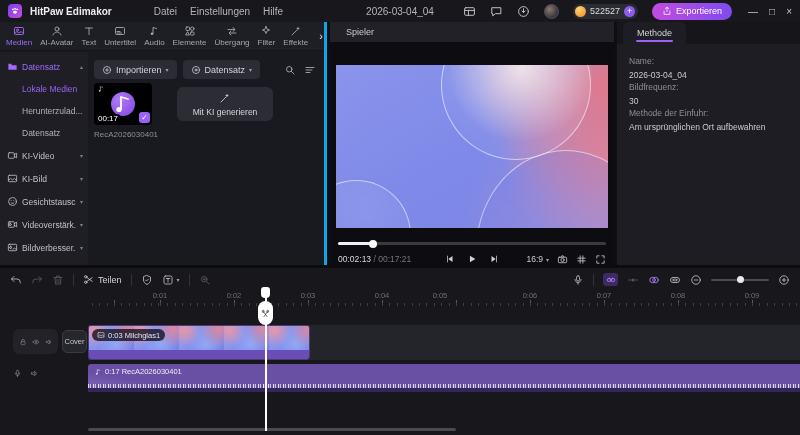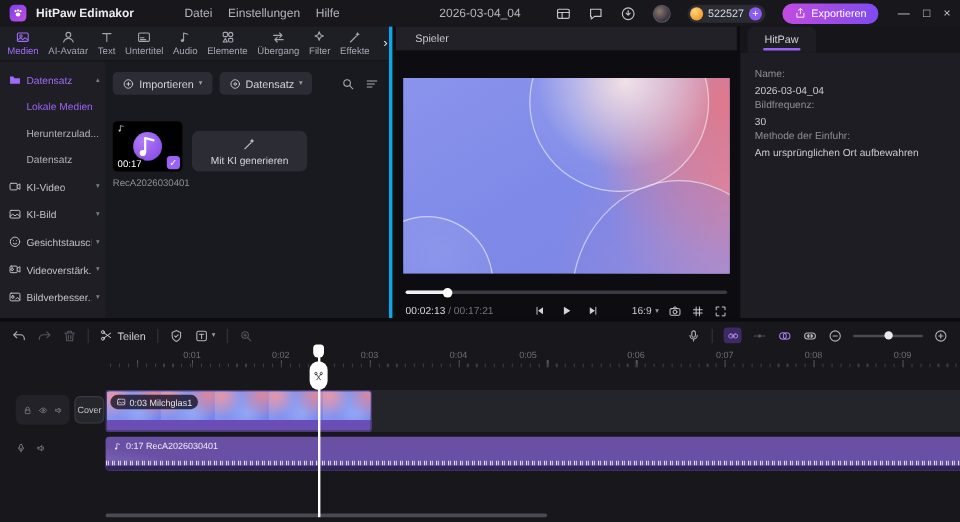--- a/index.html
+++ b/index.html
@@ -60,21 +60,21 @@
   .side-item.indent.active { color:#9a63f5; }
 
   .media-area { position:absolute; left:88px; top:30px; right:0; bottom:0; background:#191920; }
   .media-toolbar { display:flex; align-items:center; gap:6px; padding:8px 8px 0 6px; }
   .pill-btn { display:flex; align-items:center; gap:4px; height:19px; padding:0 8px;
     background:#2c2c34; border-radius:4px; font-size:9px; color:#d2d2d9; }
   .pill-btn .ic { width:10px; height:10px; }
   .pill-btn .caret { font-size:6px; color:#9b9ba4; }
   .mt-right { margin-left:auto; display:flex; gap:8px; }
   .mt-right .ic { width:12px; height:12px; color:#a9a9b2; }
-  .media-row { display:flex; gap:8px; padding:22px 8px 0 6px; align-items:flex-end; }
+  .media-row { display:flex; gap:25px; padding:4px 8px 0 6px; align-items:center; }
   .media-card { position:relative; width:58px; height:42px; background:#000; border-radius:4px; }
   .media-card .note-sm { position:absolute; left:3px; top:2px; width:8px; height:8px; color:#c9c9d1; }
   .media-card .note-bub { position:absolute; left:50%; top:50%; transform:translate(-50%,-50%);
     width:24px; height:24px; border-radius:50%;
     background:radial-gradient(circle at 35% 30%,#b07cf5,#8a4fe8 80%);
     display:flex; align-items:center; justify-content:center; color:#fff; }
   .dur-badge { position:absolute; left:2px; bottom:2px; background:rgba(0,0,0,.72); color:#fff;
     font-size:8px; padding:0 2px; border-radius:2px; }
   .check-badge { position:absolute; right:2px; bottom:2px; width:11px; height:11px; border-radius:3px;
     background:#9a63f5; color:#fff; font-size:8px; line-height:11px; text-align:center; }
@@ -586,21 +586,21 @@
           <svg viewBox="0 0 24 24">
               <path d="M4 9V4h5M15 4h5v5M20 15v5h-5M9 20H4v-5"></path>
             </svg>
           </span>
       </div>
     </div>
   </div>
 
   <div class="details-panel">
     <div class="det-tabs">
-      <div class="det-tab">HitPaw</div>
+      <div class="det-tab">Methode</div>
     </div>
     <div class="det-body">
 
         <div>
           <div class="det-label">Name:</div>
           <div class="det-value">2026-03-04_04</div>
         </div>
 
         <div>
           <div class="det-label">Bildfrequenz:</div>

